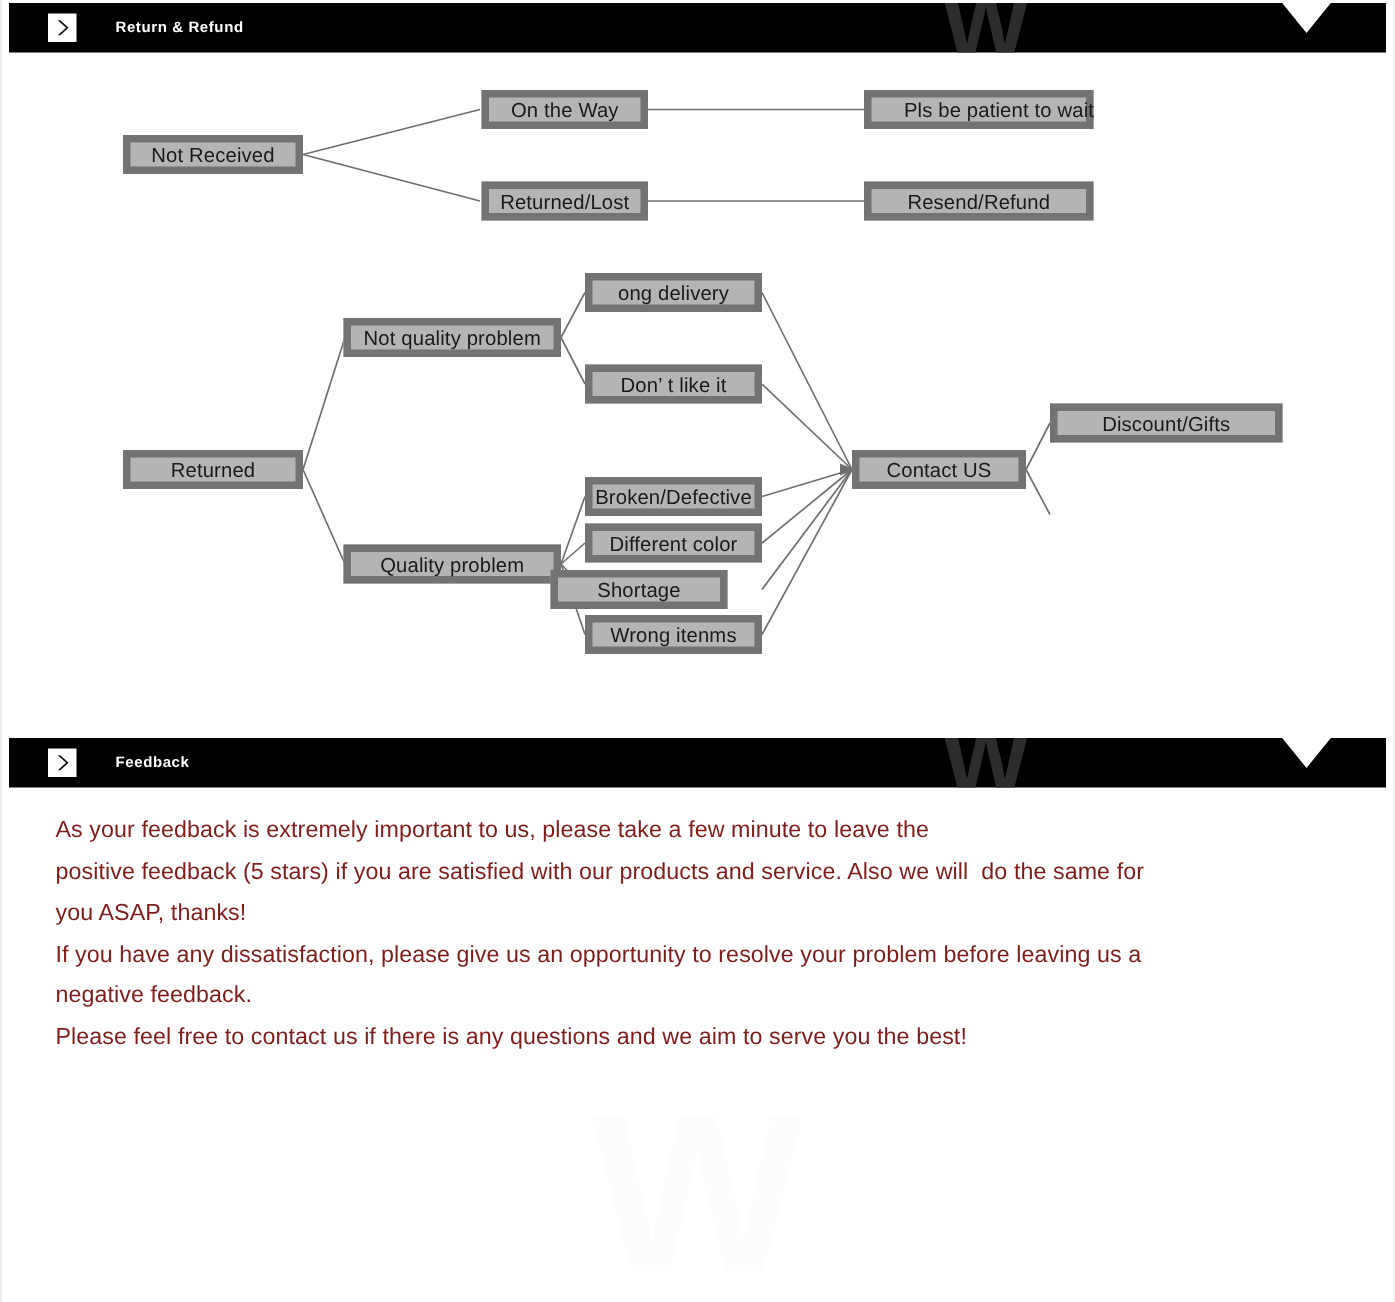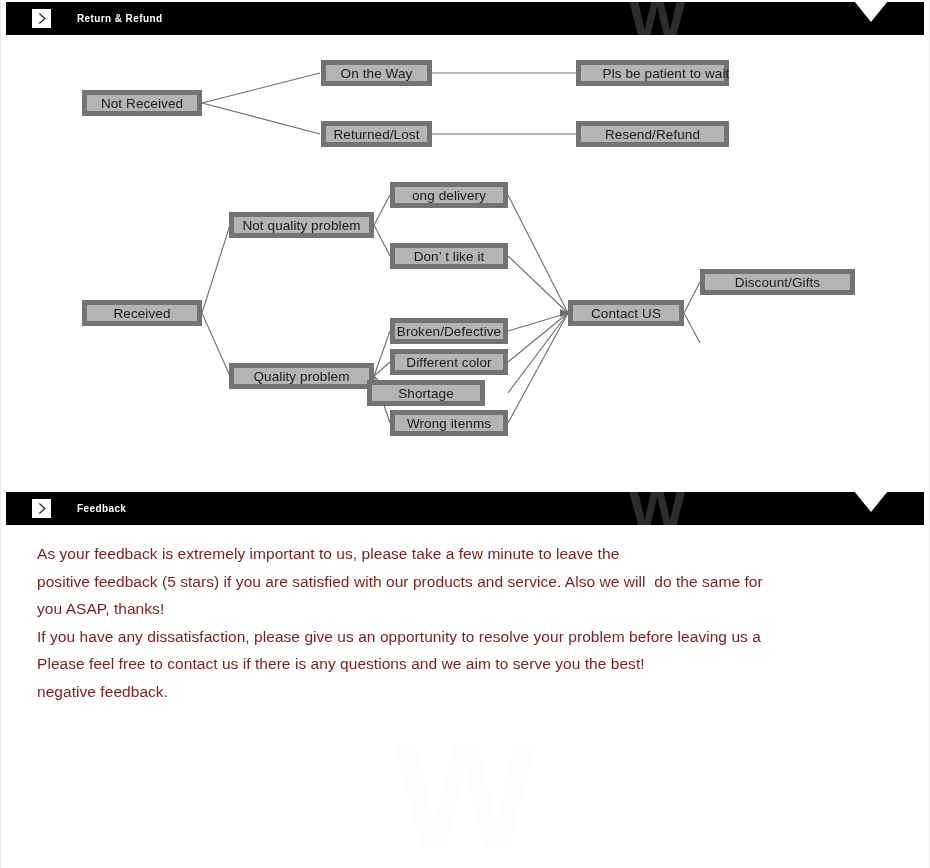--- a/index.html
+++ b/index.html
@@ -192,21 +192,21 @@
 
     <path d="M560 309 L570 313 L560 317 Z" fill="#6e6e6e" stroke="none"></path>
   </svg>
 
   <div class="node" style="left:82px;  top:90px;  width:120px; height:26px;">Not Received</div>
   <div class="node" style="left:321px; top:60px;  width:111px; height:26px;">On the Way</div>
   <div class="node" style="left:321px; top:121px; width:111px; height:26px;">Returned/Lost</div>
   <div class="node" style="left:576px; top:60px;  width:153px; height:26px;padding-left:27px;">Pls be patient to wait</div>
   <div class="node" style="left:576px; top:121px; width:153px; height:26px;">Resend/Refund</div>
 
-  <div class="node" style="left:82px;  top:300px; width:120px; height:26px;">Received</div>
+  <div class="node" style="left:82px;  top:300px; width:120px; height:26px;">Returned</div>
   <div class="node" style="left:229px; top:212px; width:145px; height:26px;">Not quality problem</div>
   <div class="node" style="left:229px; top:363px; width:145px; height:26px;">Quality problem</div>
 
   <div class="node" style="left:390px; top:182px; width:118px; height:26px;">ong delivery</div>
   <div class="node" style="left:390px; top:243px; width:118px; height:26px;">Don’  t like it</div>
 
   <div class="node" style="left:390px; top:318px; width:118px; height:26px;">Broken/Defective</div>
   <div class="node" style="left:390px; top:349px; width:118px; height:26px;">Different color</div>
   <div class="node" style="left:367px; top:380px; width:118px; height:26px;">Shortage</div>
   <div class="node" style="left:390px; top:410px; width:118px; height:26px;">Wrong itenms</div>
@@ -225,17 +225,17 @@
   </div>
   <div class="bar-title">Feedback</div>
   <div class="bar-triangle"></div>
 </div>
 
 <div class="feedback-body">
   <p>As your feedback is extremely important to us, please take a few minute to leave the</p>
   <p>positive feedback (5 stars) if you are satisfied with our products and service. Also we will  do the same for</p>
   <p>you ASAP, thanks!</p>
   <p>If you have any dissatisfaction, please give us an opportunity to resolve your problem before leaving us a</p>
+  <p>negative feedback.</p>
   <p>Please feel free to contact us if there is any questions and we aim to serve you the best!</p>
-  <p>negative feedback.</p>
 </div>
 
 <div class="bottom-watermark">W</div>
 
 </body></html>

